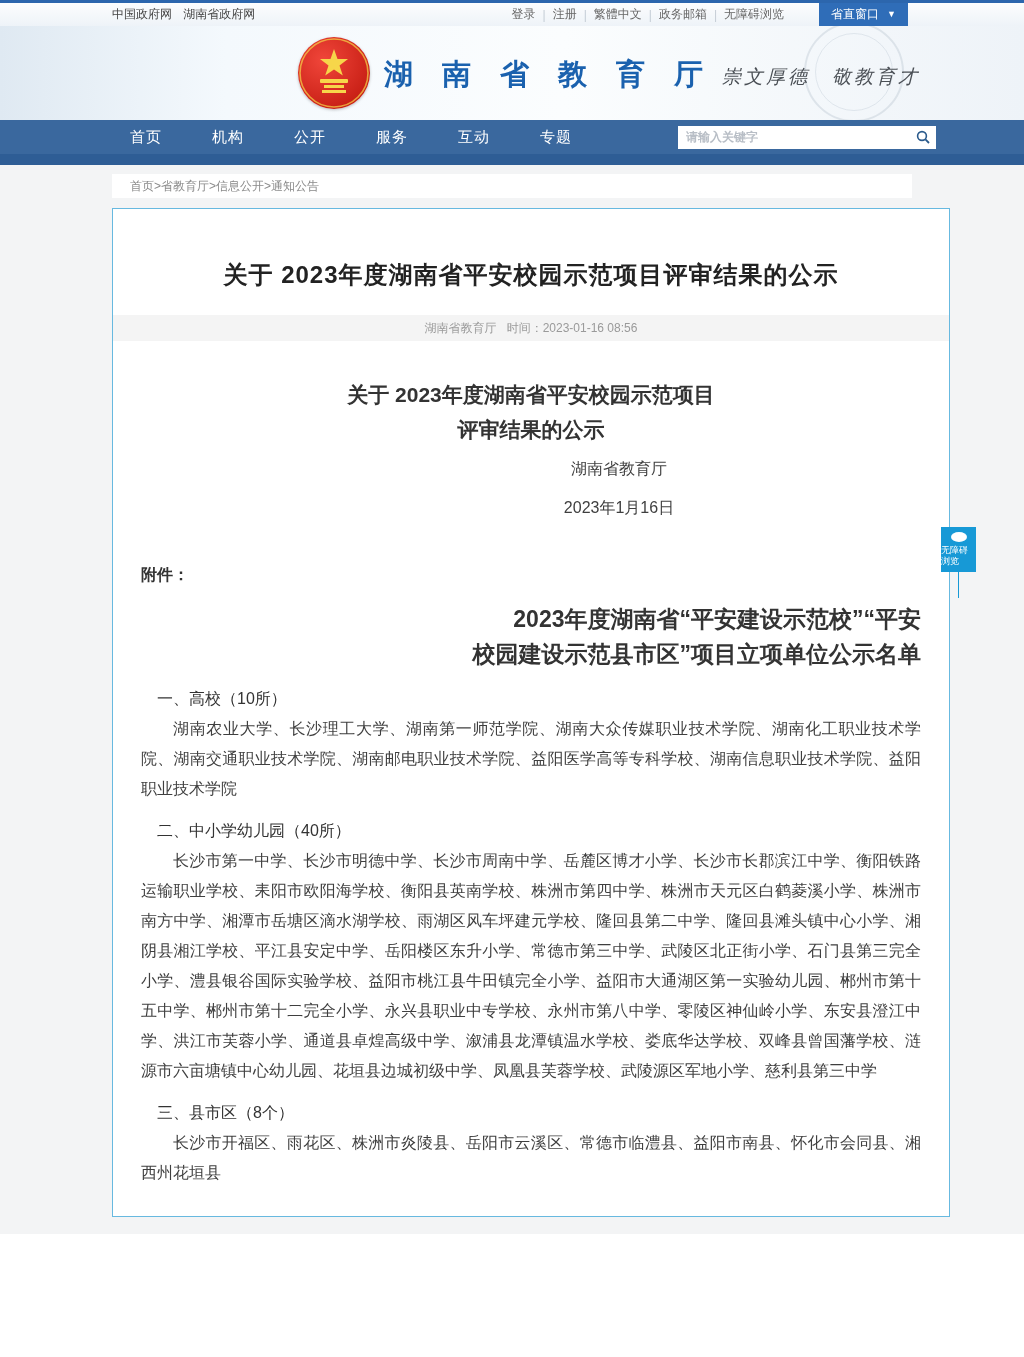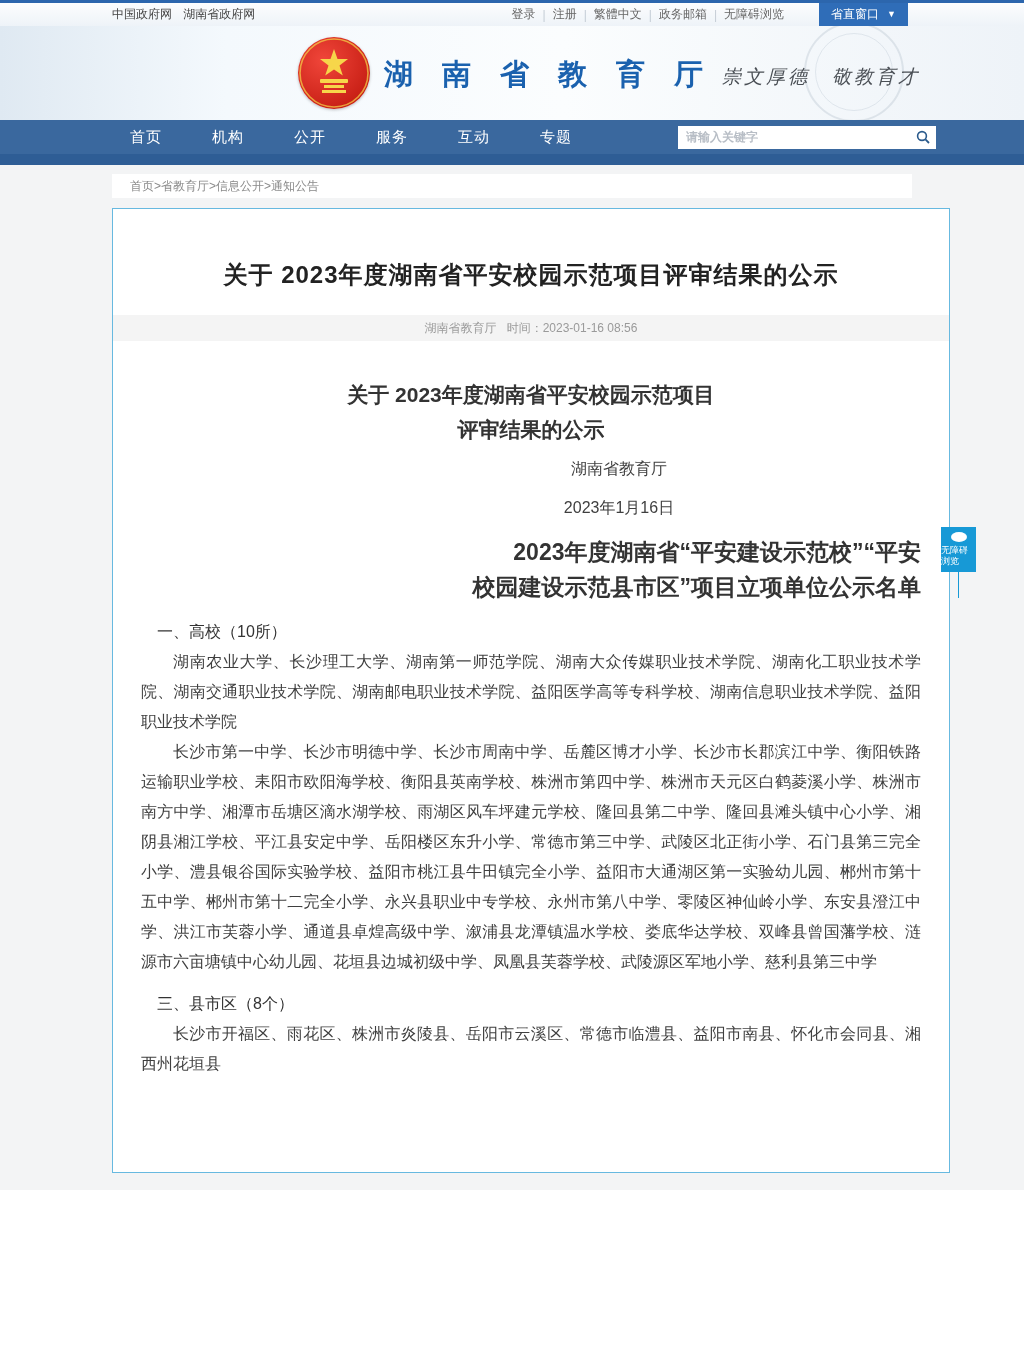--- a/index.html
+++ b/index.html
@@ -134,28 +134,30 @@
     <div class="inner">
       <div class="doc-title">
         <div>关于 2023年度湖南省平安校园示范项目</div>
         <div>评审结果的公示</div>
       </div>
 
 
       <div class="signer">湖南省教育厅</div>
       <div class="sign-date">2023年1月16日</div>
 
+      <div class="attach-label">附件：</div>
       <div class="attach-title">
         <div>2023年度湖南省“平安建设示范校”“平安</div>
         <div>校园建设示范县市区”项目立项单位公示名单</div>
       </div>
 
       <div class="sec-h">一、高校（10所）</div>
       <p class="sec-p">湖南农业大学、长沙理工大学、湖南第一师范学院、湖南大众传媒职业技术学院、湖南化工职业技术学院、湖南交通职业技术学院、湖南邮电职业技术学院、益阳医学高等专科学校、湖南信息职业技术学院、益阳职业技术学院</p>
 
+      <div class="sec-h">二、中小学幼儿园（40所）</div>
       <p class="sec-p">长沙市第一中学、长沙市明德中学、长沙市周南中学、岳麓区博才小学、长沙市长郡滨江中学、衡阳铁路运输职业学校、耒阳市欧阳海学校、衡阳县英南学校、株洲市第四中学、株洲市天元区白鹤菱溪小学、株洲市南方中学、湘潭市岳塘区滴水湖学校、雨湖区风车坪建元学校、隆回县第二中学、隆回县滩头镇中心小学、湘阴县湘江学校、平江县安定中学、岳阳楼区东升小学、常德市第三中学、武陵区北正街小学、石门县第三完全小学、澧县银谷国际实验学校、益阳市桃江县牛田镇完全小学、益阳市大通湖区第一实验幼儿园、郴州市第十五中学、郴州市第十二完全小学、永兴县职业中专学校、永州市第八中学、零陵区神仙岭小学、东安县澄江中学、洪江市芙蓉小学、通道县卓煌高级中学、溆浦县龙潭镇温水学校、娄底华达学校、双峰县曾国藩学校、涟源市六亩塘镇中心幼儿园、花垣县边城初级中学、凤凰县芙蓉学校、武陵源区军地小学、慈利县第三中学</p>
 
       <div class="sec-h">三、县市区（8个）</div>
       <p class="sec-p">长沙市开福区、雨花区、株洲市炎陵县、岳阳市云溪区、常德市临澧县、益阳市南县、怀化市会同县、湘西州花垣县</p>
     </div>
 
   </div>
 </div>
 
 <div class="a11y">

